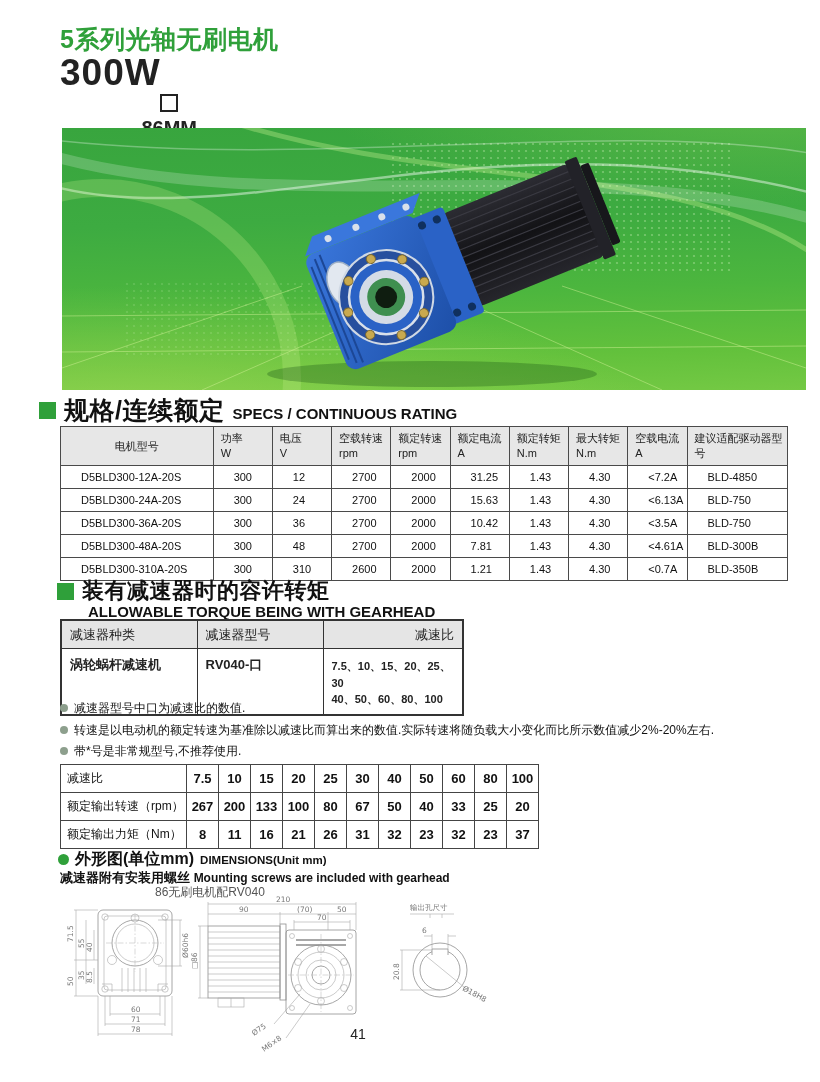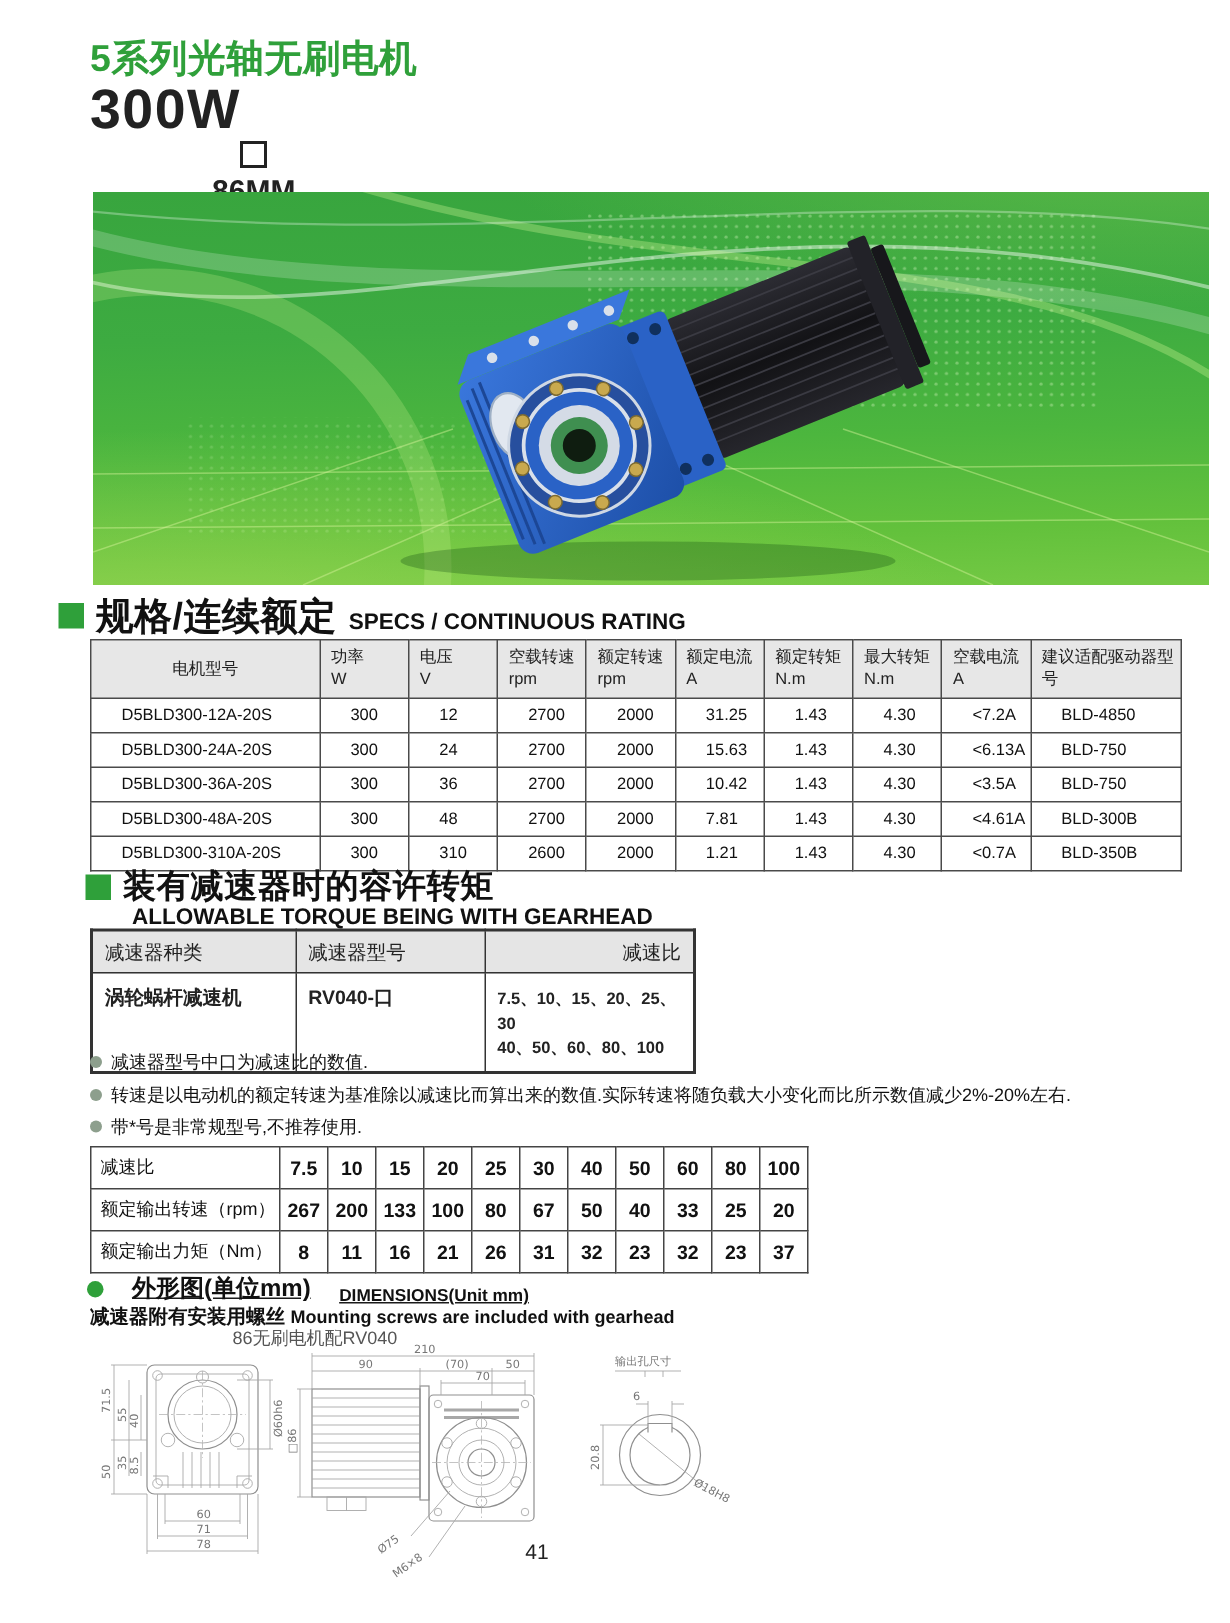--- a/index.html
+++ b/index.html
@@ -52,21 +52,21 @@
   .note{display:flex;align-items:flex-start;gap:6px;margin-bottom:6px;line-height:1.3;}
   .dot{flex:0 0 auto;width:8px;height:8px;border-radius:50%;background:#8d9f8d;margin-top:3px;}
 
   
   .ratio-tbl{position:absolute;left:60px;top:764px;width:478px;font-size:12px;border:1.5px solid #444;}
   .ratio-tbl td{border:1px solid #444;height:25px;text-align:center;color:#111;font-weight:600;font-size:13px;}
   .ratio-tbl td.lbl{text-align:left;padding-left:6px;font-weight:400;font-size:12px;}
   col.r-lbl{width:126px;} col.r-v{width:32px;}
 
   
-  .dim-title{position:absolute;left:58px;top:849px;display:flex;align-items:flex-end;gap:19px;text-decoration:underline;}
+  .dim-title{position:absolute;left:58px;top:849px;display:flex;align-items:center;gap:6px;}
   .dim-dot{width:11px;height:11px;border-radius:50%;background:#2fa03a;align-self:center;}
   .dim-cn{font-size:16px;font-weight:900;color:#111;}
   .dim-en{font-size:11.5px;font-weight:800;color:#111;}
   .dim-note{position:absolute;left:60px;top:869px;font-size:13px;font-weight:700;color:#111;}
   .dim-note .en{font-size:12px;margin-top:40px;}
   .drawing-label{position:absolute;left:155px;top:884px;font-size:12px;color:#555;}
   .drawing{position:absolute;left:58px;top:896px;}
   .drawing text{fill:#777;font-size:7.5px;font-family:"DejaVu Sans",sans-serif;}
   .drawing .ln{stroke:#8f8f8f;stroke-width:.8;fill:none;}
   .drawing .thin{stroke:#a8a8a8;stroke-width:.6;fill:none;}

